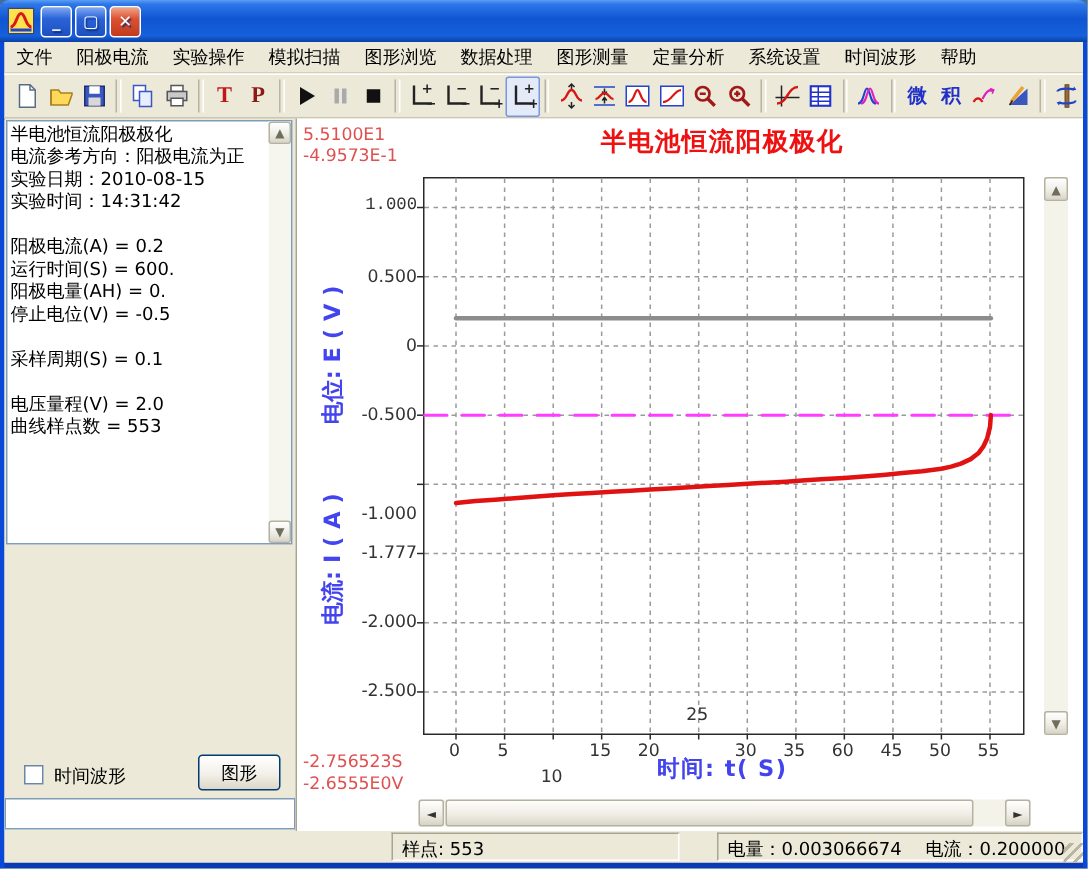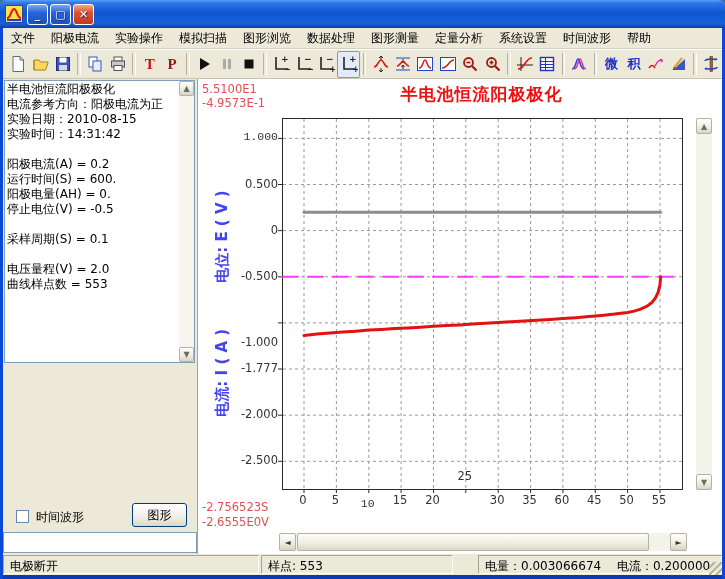--- a/index.html
+++ b/index.html
@@ -424,44 +424,44 @@
         <div class="ytick" style="left: 34px; top: 51.3766px; font-family: Liberation Mono, monospace;">1.000</div>
         <div class="ytick" style="left: 34px; top: 97.5112px;">0.500</div>
         <div class="ytick" style="left: 34px; top: 143.646px;">0</div>
         <div class="ytick" style="left: 34px; top: 189.781px;">-0.500</div>
         <div class="ytick" style="left: 34px; top: 235.915px; margin-top: 20px;">-1.000</div>
         <div class="ytick" style="left: 34px; top: 282.05px;">-1.777</div>
         <div class="ytick" style="left: 34px; top: 328.185px;">-2.000</div>
         <div class="ytick" style="left: 34px; top: 374.319px;">-2.500</div>
         <div class="xtick" style="left: 90.0341px; top: 414px;">0</div>
         <div class="xtick" style="left: 122.394px; top: 414px;">5</div>
-        <div class="xtick" style="left: 154.754px; top: 418px; font-family: Liberation Mono, monospace;">10</div>
+        <div class="xtick" style="left: 154.754px; top: 431px;">10</div>
         <div class="xtick" style="left: 187.114px; top: 414px;">15</div>
         <div class="xtick" style="left: 219.474px; top: 414px;">20</div>
         <div class="xtick" style="left: 251.835px; top: 390px;">25</div>
         <div class="xtick" style="left: 284.195px; top: 414px;">30</div>
         <div class="xtick" style="left: 316.555px; top: 414px;">35</div>
         <div class="xtick" style="left: 348.915px; top: 414px;">60</div>
         <div class="xtick" style="left: 381.275px; top: 414px;">45</div>
         <div class="xtick" style="left: 413.635px; top: 414px;">50</div>
         <div class="xtick" style="left: 445.995px; top: 414px;">55</div>
       </div>
+    <div class="xlab">时间: t( S)</div>
     <div class="ftrval" style="top:421px">-2.756523S</div>
     <div class="ftrval" style="top:436px">-2.6555E0V</div>
     <div class="cvsb">
       <div class="sbtn" style="top:0;width:16px;height:16px">▲</div>
       <div class="sbtn" style="bottom:0;width:16px;height:16px">▼</div>
     </div>
     <div class="chsb">
       <div class="hsbtn" style="left:0">◄</div>
       <div class="hthumb"></div>
       <div class="hsbtn" style="right:0">►</div>
     </div>
   </div>
 
   <div class="statusbar">
-    <div class="ssec" style="left:0;width:256px">电极断开</div>
     <div class="ssec" style="left:258px;width:192px">样点:  553</div>
     <div class="ssec" style="left:475px;right:0">电量：0.003066674　 电流：0.200000　 电压</div>
     <div class="grip"></div>
   </div>
 
 </div>
 
 </body></html>

